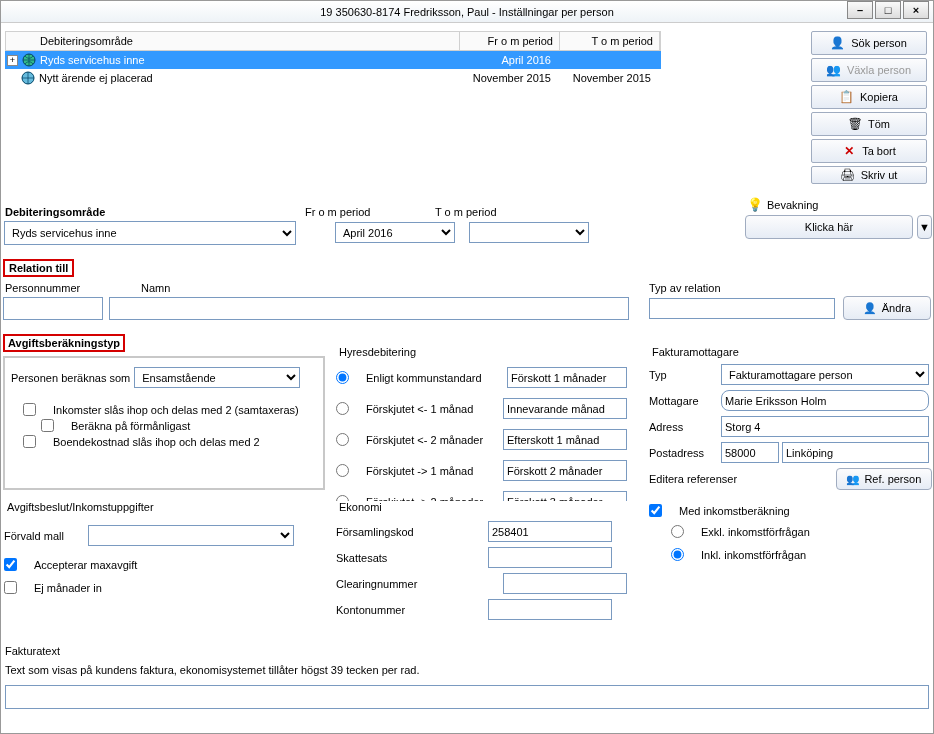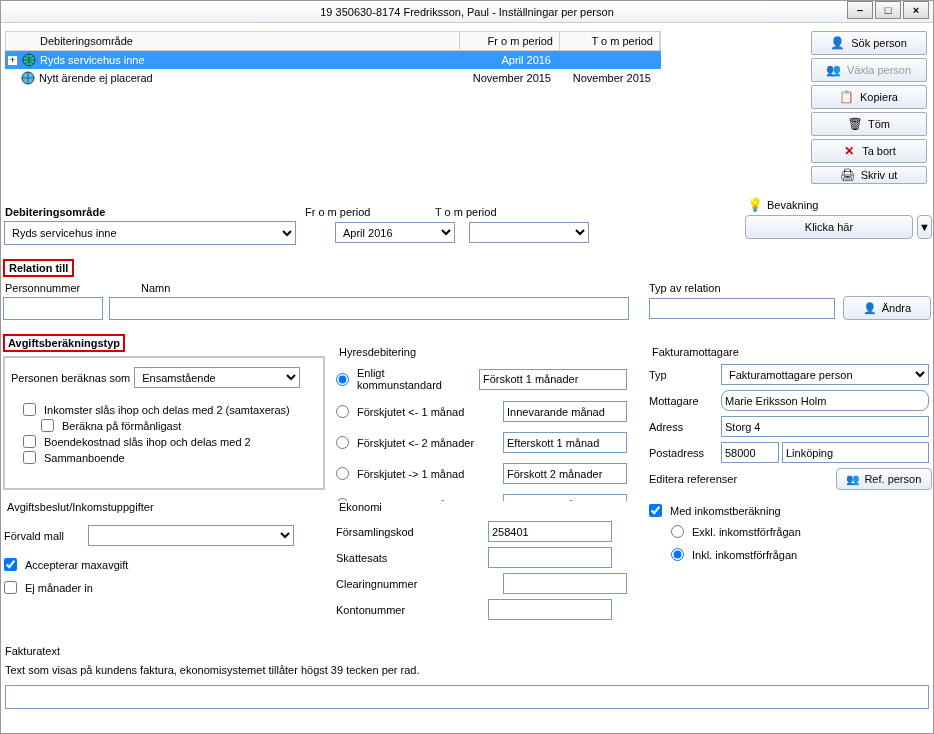--- a/index.html
+++ b/index.html
@@ -28,21 +28,21 @@
   .section-label { position:absolute; font-weight:bold; }
   .plain-label { position:absolute; }
   .redbox { border:2px solid #d40000; }
 
   .formgroup { position:absolute; border:1px solid #c8c8c8; background:#fff; }
   .grouptitle { position:absolute; top:-8px; left:4px; background:#fff; padding:0 3px; }
 
   input[type=text].field, select.field { height:21px; border:1px solid #7a9ac0; padding:1px 3px; background:#fff;}
   .btn { height:22px; border:1px solid #a0acc0; background:linear-gradient(#fcfcfd,#e6ecf5); border-radius:4px; display:inline-flex; align-items:center; justify-content:center; cursor:pointer; }
 
-  .radio-row, .check-row { display:flex; align-items:center; gap:8px; margin:3px 0;}
+  .radio-row, .check-row { display:flex; align-items:center; gap:17px; margin:3px 0;}
   .radio-row input, .check-row input { margin:0;}
 
   .bevak-icon { position:absolute; left:746px; top:196px; font-size:13px;}
 </style>
 </head>
 <body>
 
 <div class="window">
 
   <div class="titlebar">
@@ -158,34 +158,30 @@
           <span>Inkomster slås ihop och delas med 2 (samtaxeras)</span>
         </div>
       <div class="check-row" style="margin-left:18px;">
           <input type="checkbox" style="">
           <span>Beräkna på förmånligast</span>
         </div>
       <div class="check-row">
           <input type="checkbox" style="">
           <span>Boendekostnad slås ihop och delas med 2</span>
         </div>
-      <div class="check-row">
-          <input type="checkbox" style="">
-          <span>Sammanboende</span>
-        </div>
     </div>
   </div>
 
   <div class="formgroup" style="left:335px;top:345px;width:291px;height:145px;border:none;">
     <div class="grouptitle" style="position:static;margin-bottom:6px;">Hyresdebitering</div>
     <div style="display:flex;flex-direction:column;gap:4px;margin-top:4px;">
       <div class="radio-row">
           <input type="radio" name="hy" checked="" style="">
           <span style="width:138px;">Enligt kommunstandard</span>
-          <input type="text" class="field" style="width: 148px;" value="Förskott 1 månader">
+          <input type="text" class="field" style="width: 120px;" value="Förskott 1 månader">
         </div>
       <div class="radio-row">
           <input type="radio" name="hy" style="">
           <span style="width:138px;">Förskjutet &lt;- 1 månad</span>
           <input type="text" class="field" style="width: 124px;" value="Innevarande månad">
         </div>
       <div class="radio-row">
           <input type="radio" name="hy" style="">
           <span style="width:138px;">Förskjutet &lt;- 2 månader</span>
           <input type="text" class="field" style="width: 124px;" value="Efterskott 1 månad">

